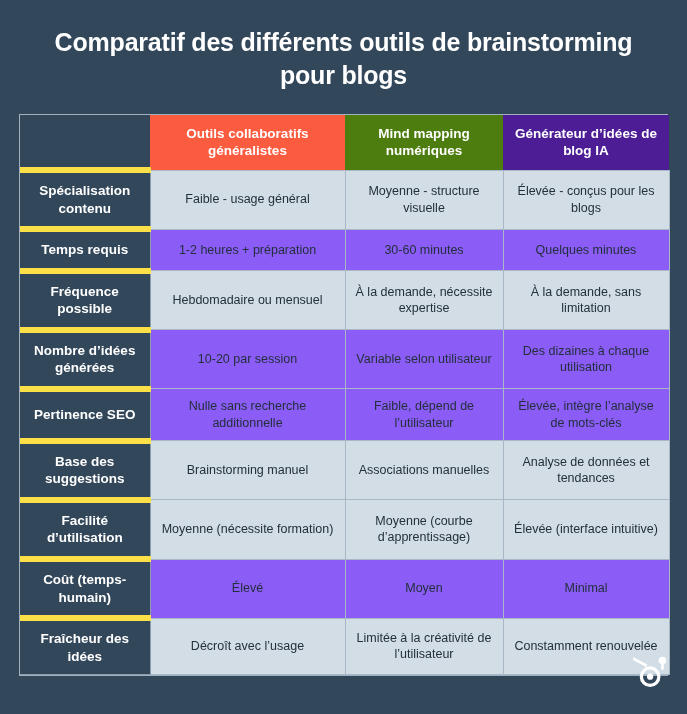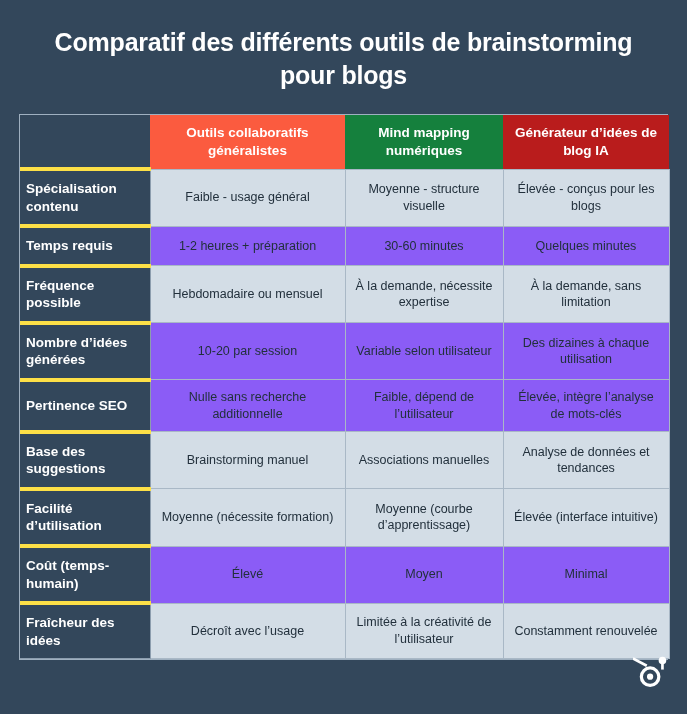--- a/index.html
+++ b/index.html
@@ -67,34 +67,34 @@
     font-weight: bold;
     line-height: 1.3;
     text-align: center;
     vertical-align: middle;
     padding: 8px 6px;
     height: 52px;
     box-sizing: border-box;
     margin-left: 24px;
   }
   th.hcell.h1 { background: #fb5b3f; }
-  th.hcell.h2 { background: #15803d; }
-  th.hcell.h3 { background: #b91c1c; }
+  th.hcell.h2 { background: #4d7c0f; }
+  th.hcell.h3 { background: #4c1d95; }
 
   
   td.rlabel {
     background: #33475b;
     color: #ffffff;
     font-size: 13.5px;
     font-weight: bold;
     line-height: 1.3;
-    text-align: left;
+    text-align: center;
     vertical-align: middle;
     padding: 9px 6px;
-    border-top: 4px solid #fde047;
+    border-top: 6px solid #fde047;
     border-bottom: 1px solid #8c9dae;
     border-right: 1px solid #8c9dae;
     box-sizing: border-box;
   }
 
   
   td.dcell {
     background: #d3dde6;
     color: #22303c;
     font-size: 12.5px;

